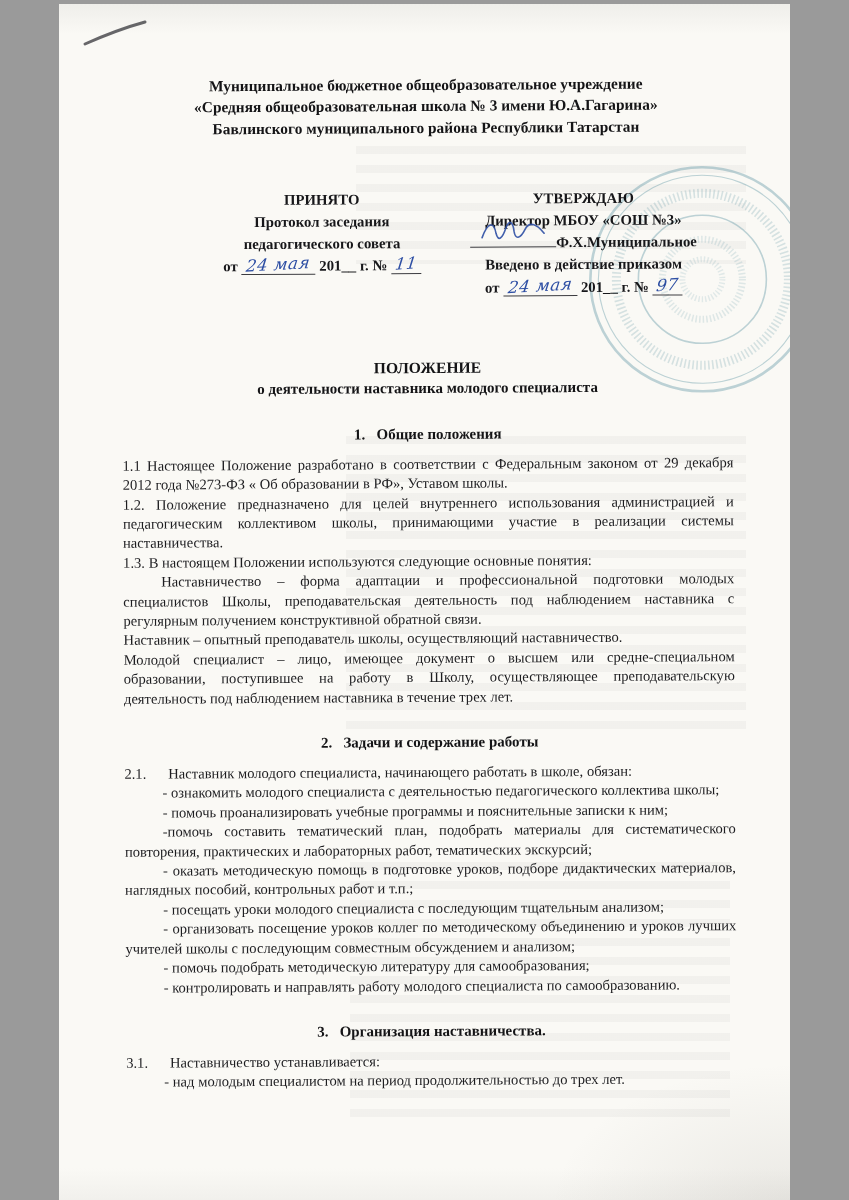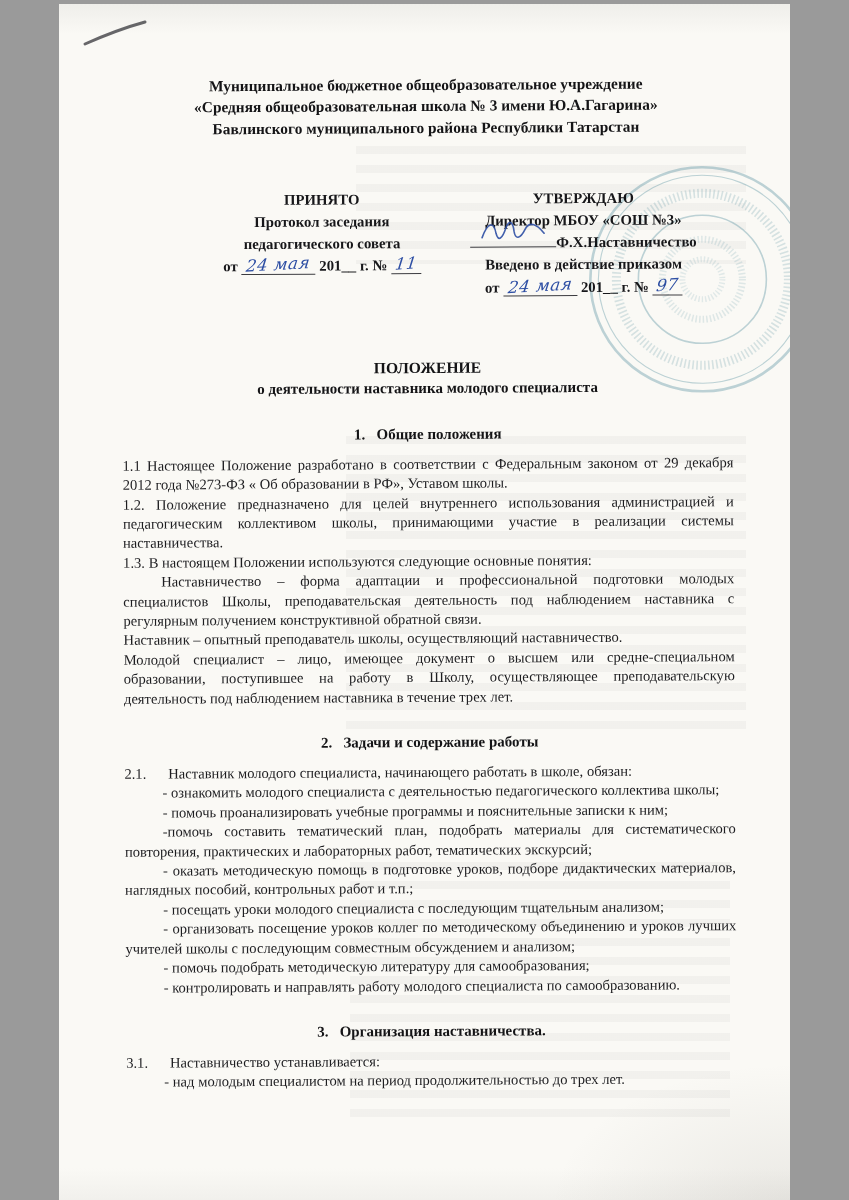--- a/index.html
+++ b/index.html
@@ -94,21 +94,21 @@
       </div>
 
       <div class="approve-block approve-right">
         <div>УТВЕРЖДАЮ</div>
         <div>Директор МБОУ «СОШ №3»</div>
         <div class="sig-line">
           <span class="sig-blank">
             <svg class="sig-scribble" width="72" height="30" viewBox="0 0 72 30">
               <path d="M4 22 C 10 6, 16 6, 18 18 C 20 26, 24 24, 28 12 C 31 4, 35 6, 36 16 C 37 24, 42 24, 47 14 C 51 6, 58 8, 66 18" fill="none" stroke="#2e4fa4" stroke-width="1.6" stroke-linecap="round" opacity="0.9"></path>
             </svg>
-          </span><span>Ф.Х.Наставничество</span>
+          </span><span>Ф.Х.Муниципальное</span>
         </div>
         <div>Введено в действие приказом</div>
         <div class="date-line">
           <span>от</span>
           <span class="blank date"><span class="hw">24 мая</span></span>
           <span>201__ г. №</span>
           <span class="blank num"><span class="hw">97</span></span>
         </div>
       </div>
 

